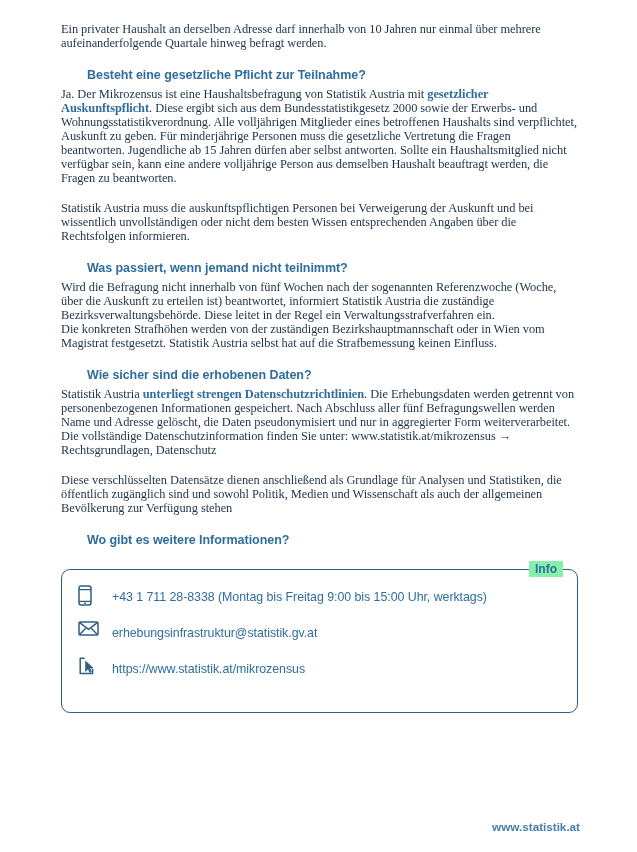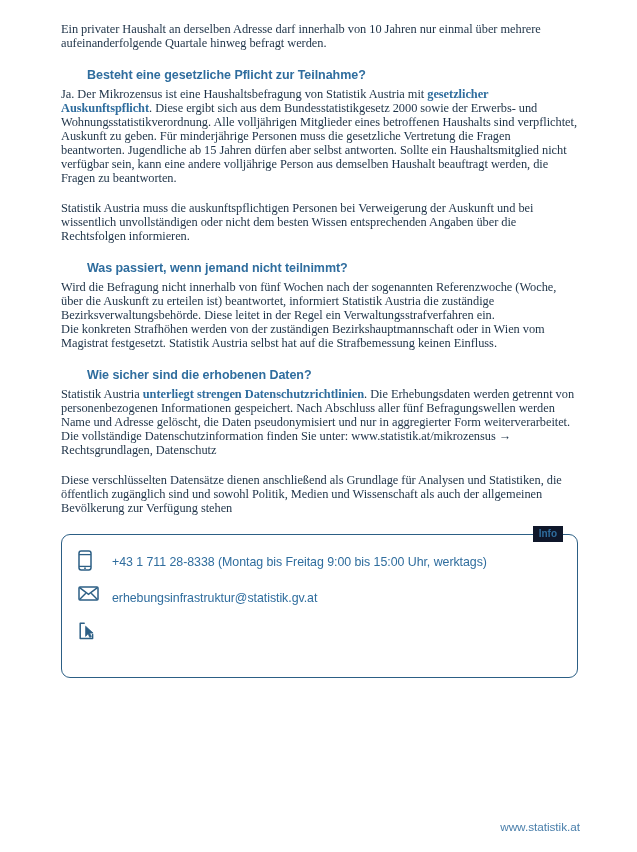--- a/index.html
+++ b/index.html
@@ -69,23 +69,23 @@
     border-radius: 9px;
     padding: 14px 16px 14px 16px;
     box-sizing: border-box;
     width: 517px;
     min-height: 144px;
   }
   .info-legend {
     position: absolute;
     top: -9px;
     right: 14px;
-    background: #0f172a;
+    background: #86efac;
     padding: 0 6px;
-    font-size: 10px;
+    font-size: 12px;
     font-weight: bold;
     color: #2f6d9e;
     line-height: 16px;
   }
 
   .info-row {
     display: flex;
     align-items: flex-end;
     margin-bottom: 13px;
   }
@@ -107,21 +107,21 @@
     color: #2f6d9e;
     letter-spacing: -0.05px;
   }
 
   
   .footer {
     position: absolute;
     right: 57px;
     bottom: 18px;
     font-size: 11.8px;
-    font-weight: normal;
+    font-weight: bold;
     color: #4a7fab;
     letter-spacing: -0.05px;
   }
 </style>
 </head>
 <body>
 
 <div class="page">
 
   <p class="para">Ein privater Haushalt an derselben Adresse darf innerhalb von 10 Jahren nur einmal über mehrere aufeinanderfolgende Quartale hinweg befragt werden.</p>
@@ -139,20 +139,21 @@
     <p class="para tight">Die konkreten Strafhöhen werden von der zuständigen Bezirkshauptmannschaft oder in Wien vom Magistrat festgesetzt. Statistik Austria selbst hat auf die Strafbemessung keinen Einfluss.</p>
   </div>
 
   <div class="block">
     <h2 class="qheading">Wie sicher sind die erhobenen Daten?</h2>
     <p class="para tight"><span>Statistik Austria </span><span class="hl">unterliegt strengen Datenschutzrichtlinien</span><span>. Die Erhebungsdaten werden getrennt von personenbezogenen Informationen gespeichert. Nach Abschluss aller fünf Befragungswellen werden Name und Adresse gelöscht, die Daten pseudonymisiert und nur in aggregierter Form weiterverarbeitet. Die vollständige Datenschutzinformation finden Sie unter: www.statistik.at/mikrozensus → Rechtsgrundlagen, Datenschutz</span></p>
   </div>
 
   <p class="para">Diese verschlüsselten Datensätze dienen anschließend als Grundlage für Analysen und Statistiken, die öffentlich zugänglich sind und sowohl Politik, Medien und Wissenschaft als auch der allgemeinen Bevölkerung zur Verfügung stehen</p>
 
+  <h2 class="qheading">Wo gibt es weitere Informationen?</h2>
 
   <div class="info-wrap">
     <div class="info-box">
       <span class="info-legend">Info</span>
 
       <div class="info-row">
         <span class="info-ico">
           <svg width="14" height="21" viewBox="0 0 14 21" aria-hidden="true">
             <rect x="1" y="1" width="12" height="19" rx="2.2" ry="2.2" fill="none" stroke="#2c5f85" stroke-width="1.5"></rect>
             <line x1="1" y1="4.6" x2="13" y2="4.6" stroke="#2c5f85" stroke-width="1.3"></line>
@@ -175,20 +176,21 @@
         <span class="info-text">erhebungsinfrastruktur@statistik.gv.at</span>
       </div>
 
       <div class="info-row">
         <span class="info-ico">
           <svg width="19" height="18" viewBox="0 0 19 18" aria-hidden="true">
             <path d="M2.2 1.2 H6.2 M2.2 1.2 V16.4 H14.6 M14.6 16.4 V12.6" fill="none" stroke="#2c5f85" stroke-width="1.5" stroke-linecap="round" stroke-linejoin="round"></path>
             <path d="M7.6 4.2 L7.6 14.4 L10.0 11.8 L11.8 15.4 L13.4 14.6 L11.6 11.2 L15.1 11.0 Z" fill="#2c5f85" stroke="#2c5f85" stroke-width="0.7" stroke-linejoin="round"></path>
           </svg>
         </span>
+        <span class="info-text">https://www.statistik.at/mikrozensus</span>
       </div>
 
     </div>
   </div>
 
   <div class="footer">www.statistik.at</div>
 
 </div>
 
 </body></html>

